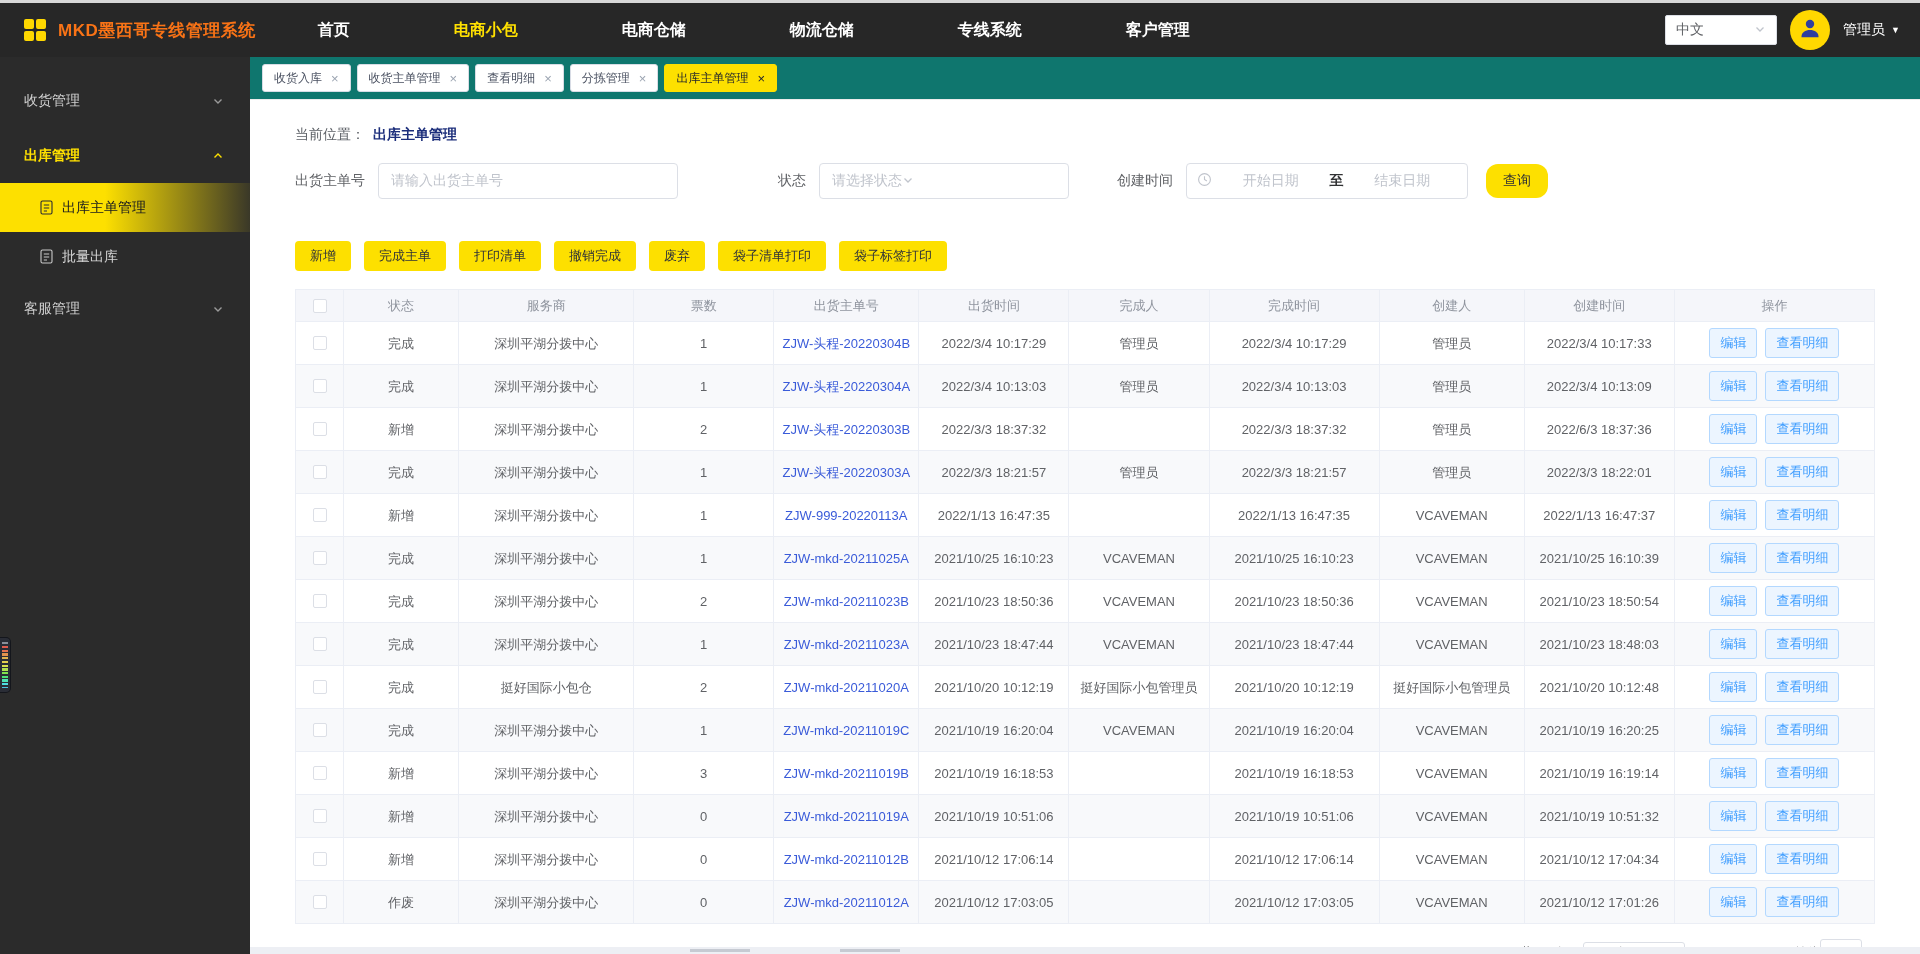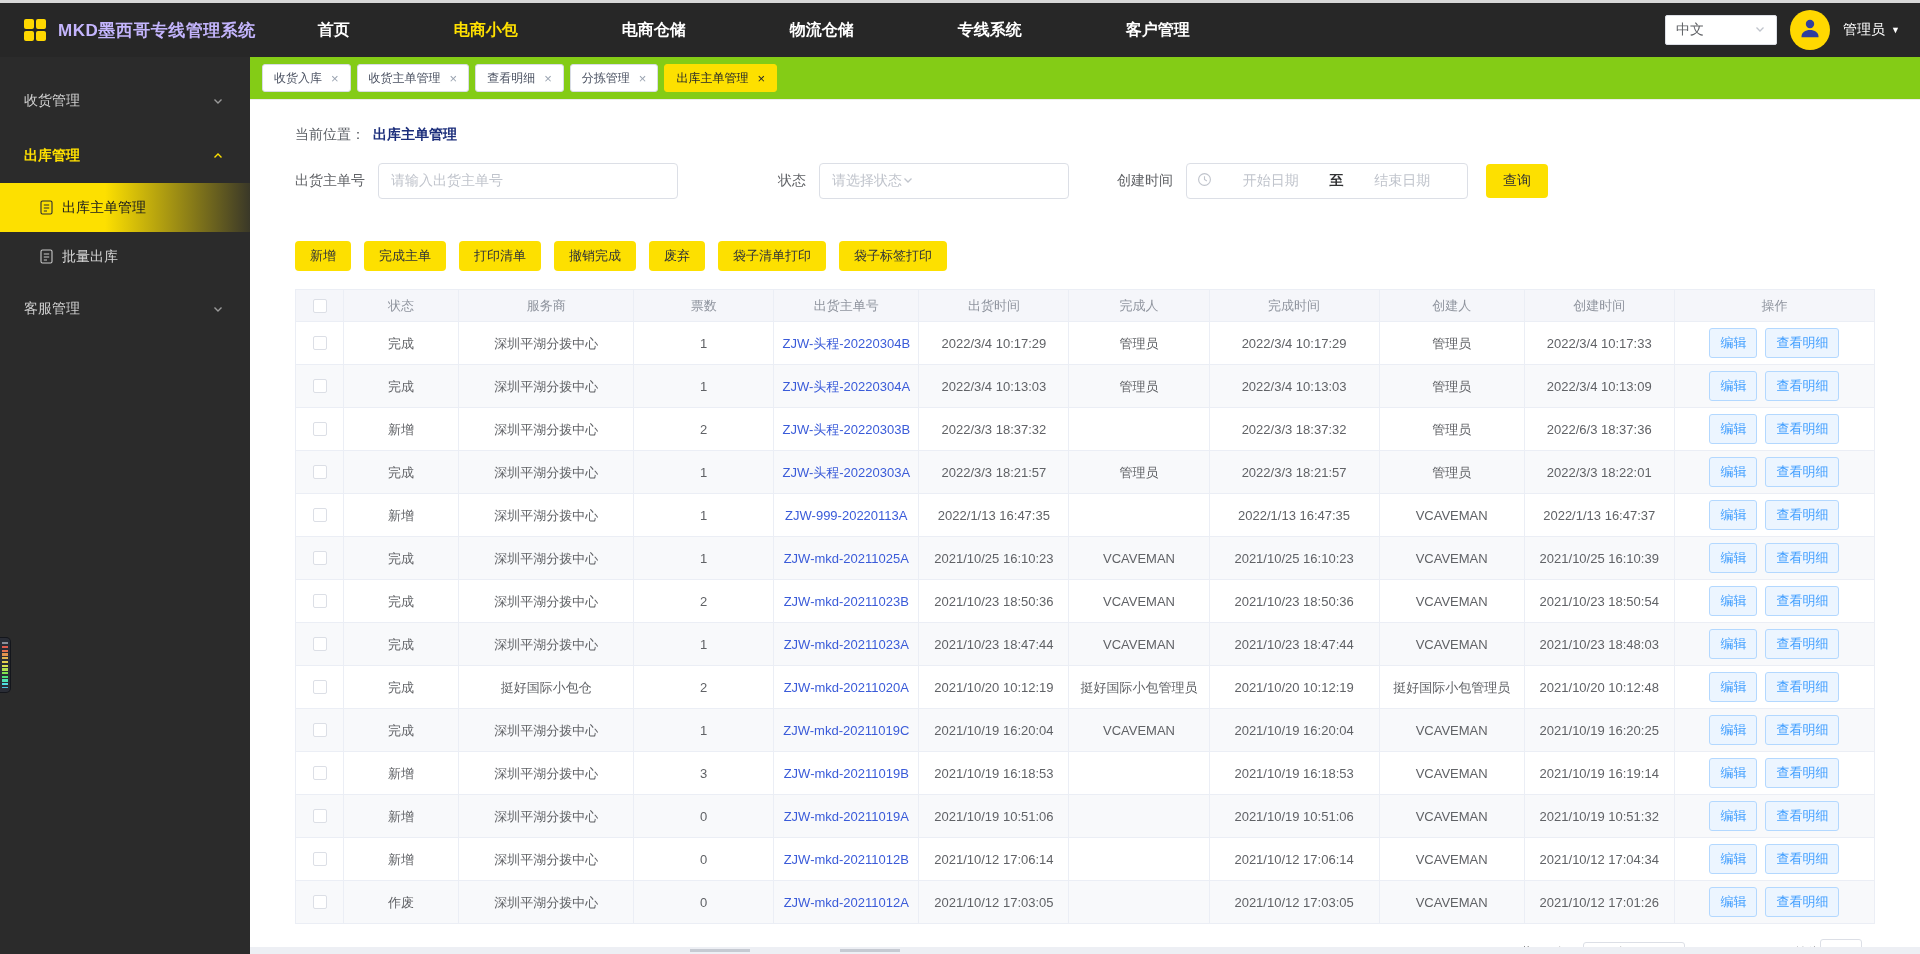--- a/index.html
+++ b/index.html
@@ -3,21 +3,21 @@
 <meta charset="utf-8">
 <style>
   * { margin:0; padding:0; box-sizing:border-box; }
   html,body { width:1920px; height:954px; overflow:hidden; font-family:"Liberation Sans","DejaVu Sans",sans-serif; background:#fff; }
 
   
   .topbar { position:absolute; left:0; top:0; width:1920px; height:57px; background:#272727;
             border-top:3px solid #d8d8d8; display:flex; align-items:center; padding:0 20px; }
   .logo-grid { width:22px; height:22px; display:grid; grid-template-columns:1fr 1fr; grid-template-rows:1fr 1fr; gap:2px; margin:0 12px 0 4px; }
   .logo-grid span { background:#ffd800; border-radius:2px; }
-  .app-title { color:#c4b5fd; font-size:17px; font-weight:700; letter-spacing:0.5px; white-space:nowrap; }
+  .app-title { color:#f97316; font-size:17px; font-weight:700; letter-spacing:0.5px; white-space:nowrap; }
   .topnav { display:flex; gap:104px; margin-left:62px; }
   .nav-item { color:#ffffff; font-size:16px; font-weight:700; cursor:pointer; white-space:nowrap; }
   .nav-item.active { color:#ffe000; }
   .top-right { margin-left:auto; display:flex; align-items:center; gap:13px; }
   .lang-select { width:112px; height:30px; background:#fff; border:1px solid #dcdfe6; border-radius:2px;
                  display:flex; align-items:center; justify-content:space-between; padding:0 10px; color:#606266; font-size:14px; cursor:pointer; }
   .avatar { width:40px; height:40px; border-radius:50%; background:#ffd800; display:flex; align-items:center; justify-content:center; cursor:pointer; }
   .user-name { color:#fff; font-size:14px; display:flex; align-items:center; gap:6px; cursor:pointer; }
   .user-caret { font-size:9px; color:#fff; }
 
@@ -26,42 +26,42 @@
   .side-parent { height:55px; display:flex; align-items:center; justify-content:space-between; padding:0 26px 0 24px;
                  color:#cfcfcf; font-size:14px; cursor:pointer; }
   .side-parent.expanded .plabel { color:#ffe000; font-weight:700; }
   .side-sub { height:49px; display:flex; align-items:center; gap:9px; padding-left:40px; color:#d6d6d6; font-size:14px; cursor:pointer; }
   .side-sub .sicon { display:flex; color:#c9c9c9; }
   .side-sub.active { background:linear-gradient(90deg,#fde000 0%,#fde000 42%,rgba(253,224,0,0.07) 100%); color:#15181f; font-weight:500; }
   .side-sub.active .sicon { color:#2a2c33; }
 
   
   .main { position:absolute; left:250px; top:57px; right:0; bottom:0; background:#fff; overflow:hidden; }
-  .tabbar { height:43px; display:flex; align-items:center; padding:0 12px; background:#84cc16; border-bottom:1px solid #ececec; }
+  .tabbar { height:43px; display:flex; align-items:center; padding:0 12px; background:#0f766e; border-bottom:1px solid #ececec; }
   .tab { height:28px; display:flex; align-items:center; gap:9px; padding:0 11px; border:1px solid #d8dce5; background:#fff;
          color:#495060; font-size:12px; margin-right:6px; border-radius:3px; cursor:pointer; white-space:nowrap; }
   .tab .x { color:#9aa3b0; font-size:13px; line-height:1; }
   .tab.active { background:#fde000; border-color:#fde000; color:#22252b; }
   .tab.active .x { color:#22252b; }
 
   .content { padding:0 45px; }
   .breadcrumb { margin-top:26px; font-size:14px; color:#5c6066; }
   .breadcrumb .cur { color:#1c2e7b; margin-left:8px; font-weight:700; }
 
   .filters { margin-top:19px; display:flex; align-items:center; }
   .f-label { font-size:14px; color:#606266; margin-right:13px; white-space:nowrap; }
   .f-box { height:36px; border:1px solid #dcdfe6; border-radius:4px; display:flex; align-items:center; padding:0 12px; background:#fff; }
   .f-input { width:300px; }
   .f-ph { color:#c0c4cc; font-size:14px; }
   .f-select { width:250px; justify-content:flex-start; cursor:pointer; }
   .g2 { margin-left:100px; } .g3 { margin-left:48px; }
   .date-range { width:282px; gap:4px; padding:0 10px; }
   .date-range .ph { color:#c0c4cc; font-size:14px; flex:1; text-align:center; }
   .date-range .sep { color:#303133; font-size:14px; font-weight:600; }
-  .btn-search { margin-left:18px; width:62px; height:34px; background:#fde000; border:none; border-radius:4px;
+  .btn-search { margin-left:18px; width:62px; height:34px; background:#fde000; border:none; border-radius:12px;
                 font-size:14px; color:#303133; cursor:pointer; }
 
   .actions { margin-top:42px; display:flex; gap:13px; }
   .btn-action { height:30px; padding:0 15px; background:#fde000; border:none; border-radius:4px; font-size:13px; color:#2f3237; cursor:pointer; white-space:nowrap; }
 
   .table-wrap { margin-top:18px; }
   table { width:100%; border-collapse:collapse; table-layout:fixed; font-size:13px; color:#606266; }
   th,td { border:1px solid #ebeef5; text-align:center; padding:6px 4px; word-break:break-word; }
   th { background:#f5f6fa; color:#8f949e; font-weight:400; height:32px; padding:0 4px; }
   td { height:34px; line-height:19px; }

